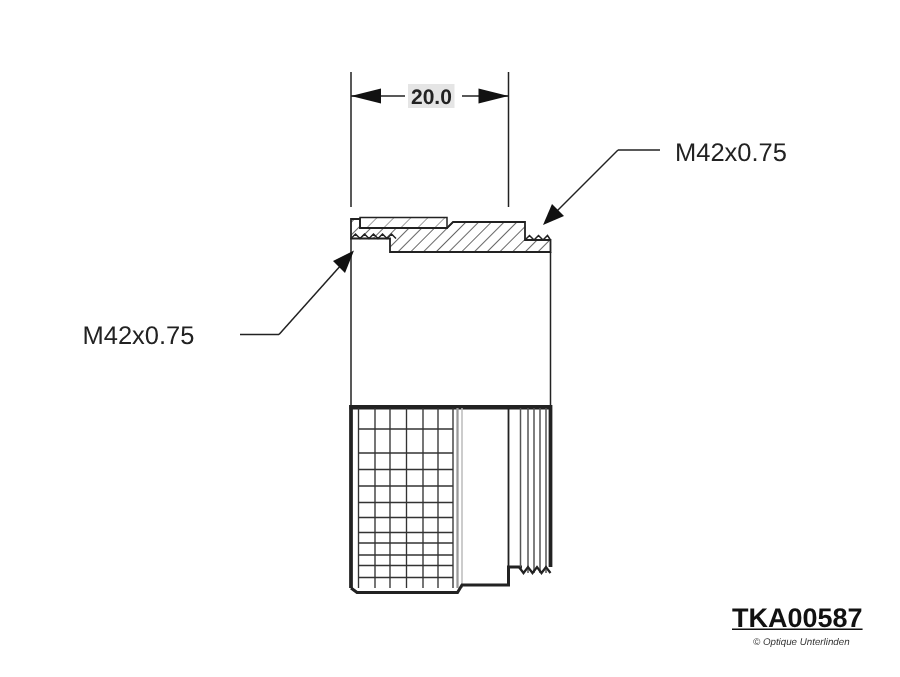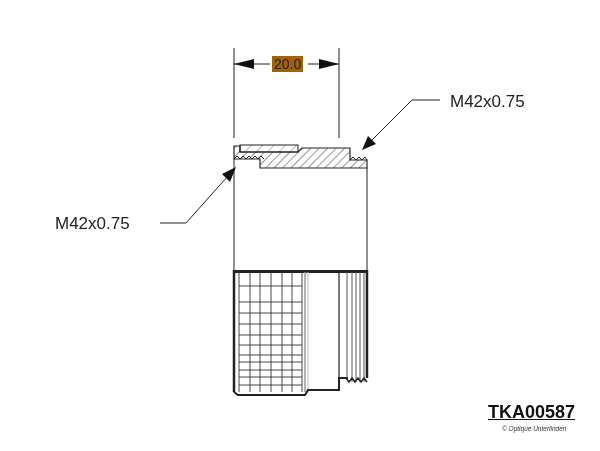--- a/index.html
+++ b/index.html
@@ -1,19 +1,19 @@
 <!DOCTYPE html>
 <html><head>
 <meta charset="utf-8">
 <style>
   html, body { margin:0; padding:0; background:#ffffff; }
   body { width:600px; height:451px; position:relative; overflow:hidden; font-family:"Liberation Sans", sans-serif; }
   svg { position:absolute; left:0; top:0; }
   .label { position:absolute; font-family:"Liberation Sans", sans-serif; color:#222; }
-  #dim-label { left:272px; top:56px; font-size:14px; background:#a16207; padding:0 2px; }
+  #dim-label { left:272px; top:56px; font-size:14px; background:#e5e5e5; padding:0 2px;font-weight:bold; }
   #thread-top { left:450px; top:92px; font-size:17px; }
   #thread-left { left:55px; top:214px; font-size:17px; }
   #part-no { left:488px; top:402px; font-size:18px; font-weight:bold; text-decoration:underline; color:#111;text-align:center; }
   #copyright { left:502px; top:425px; font-size:6.5px; font-style:italic; color:#333; }
 </style>
 </head>
 <body>
 
 <svg width="600" height="451" viewBox="0 0 600 451">
   <defs>

